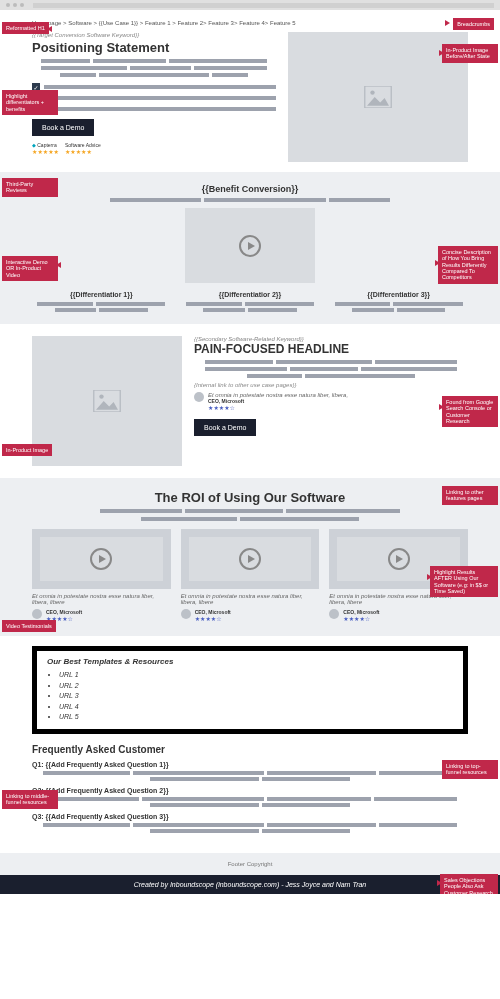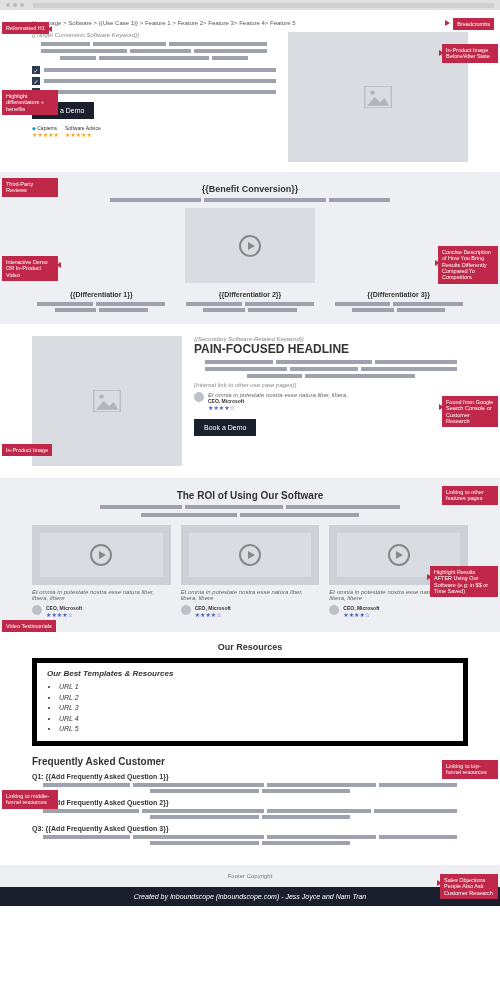--- a/index.html
+++ b/index.html
@@ -109,20 +109,21 @@
 <div class="annot r" style="top:760px;right:2px">Linking to top-funnel resources</div>
 <div class="arrow right" style="top:766px;right:50px"></div>
 <div class="annot r" style="top:874px;right:2px;max-width:58px">Sales Objections People Also Ask Customer Research</div>
 <div class="arrow right" style="top:880px;right:58px"></div>
 
 <div class="breadcrumb">Homepage &gt; Software &gt; {{Use Case 1}} &gt; Feature 1 &gt; Feature 2&gt; Feature 3&gt; Feature 4&gt; Feature 5</div>
 
 <div class="hero">
   <div class="hero-left">
     <div class="eyebrow">{{Target Conversion Software Keyword}}</div>
+    <h1>Positioning Statement</h1>
     <div class="bars">
       <div class="subbars">
               <div class="sb" style="width:20%"></div>
               <div class="sb" style="width:30%"></div>
               <div class="sb" style="width:40%"></div>
             </div>
       <div class="subbars">
               <div class="sb" style="width:35%"></div>
               <div class="sb" style="width:25%"></div>
               <div class="sb" style="width:30%"></div>
@@ -243,21 +244,21 @@
         <div class="quote">Et omnia in potestate nostra esse natura liber, libera,</div>
         <div class="role">CEO, Microsoft</div>
         <div class="stars" style="color:#4a5fc1">★★★★☆</div>
       </div>
     </div>
     <div class="cta" style="margin-top:6px">Book a Demo</div>
   </div>
 </div>
 
 <div class="band">
-  <div class="center" style="font-weight:700;font-size:10px">The ROI of Using Our Software</div>
+  <div class="center" style="font-weight:700;font-size:13px">The ROI of Using Our Software</div>
   <div class="subbars center" style="margin:4px auto;width:75%">
           <div class="sb" style="width:25%"></div>
           <div class="sb" style="width:30%"></div>
           <div class="sb" style="width:35%"></div>
         </div>
   <div class="subbars center" style="margin:2px auto;width:55%">
           <div class="sb" style="width:40%"></div>
           <div class="sb" style="width:50%"></div>
         </div>
   <div class="roi-cards">
@@ -297,21 +298,20 @@
               <div>
                 <div class="role">CEO, Microsoft</div>
                 <div class="stars" style="color:#4a5fc1">★★★★☆</div>
               </div>
             </div>
     </div>
   </div>
 </div>
 
 <div class="resources">
-  <div class="center" style="font-weight:700;font-size:9px">Our Resources</div>
   <div class="res-cols">
     <div class="res-col">
       <h3>Our Best Templates &amp; Resources</h3>
       <ul>
         <li>URL 1</li>
         <li>URL 2</li>
         <li>URL 3</li>
         <li>URL 4</li>
         <li>URL 5</li>
       </ul>

